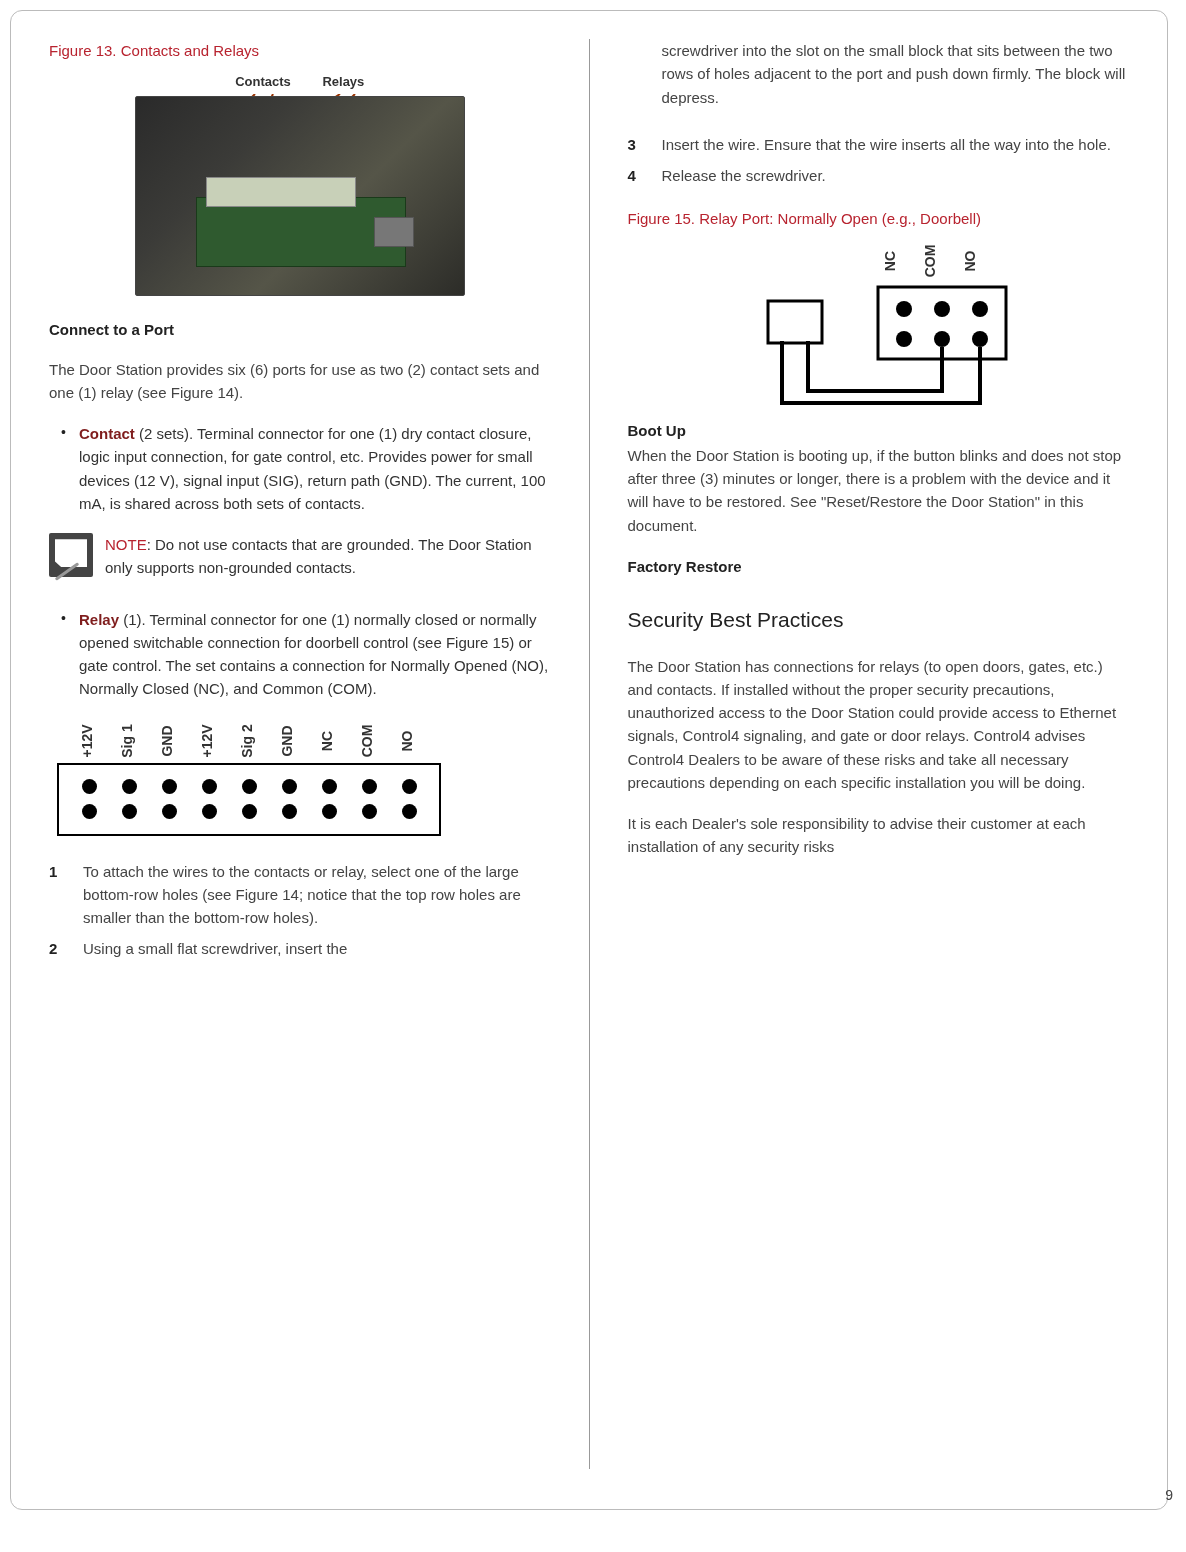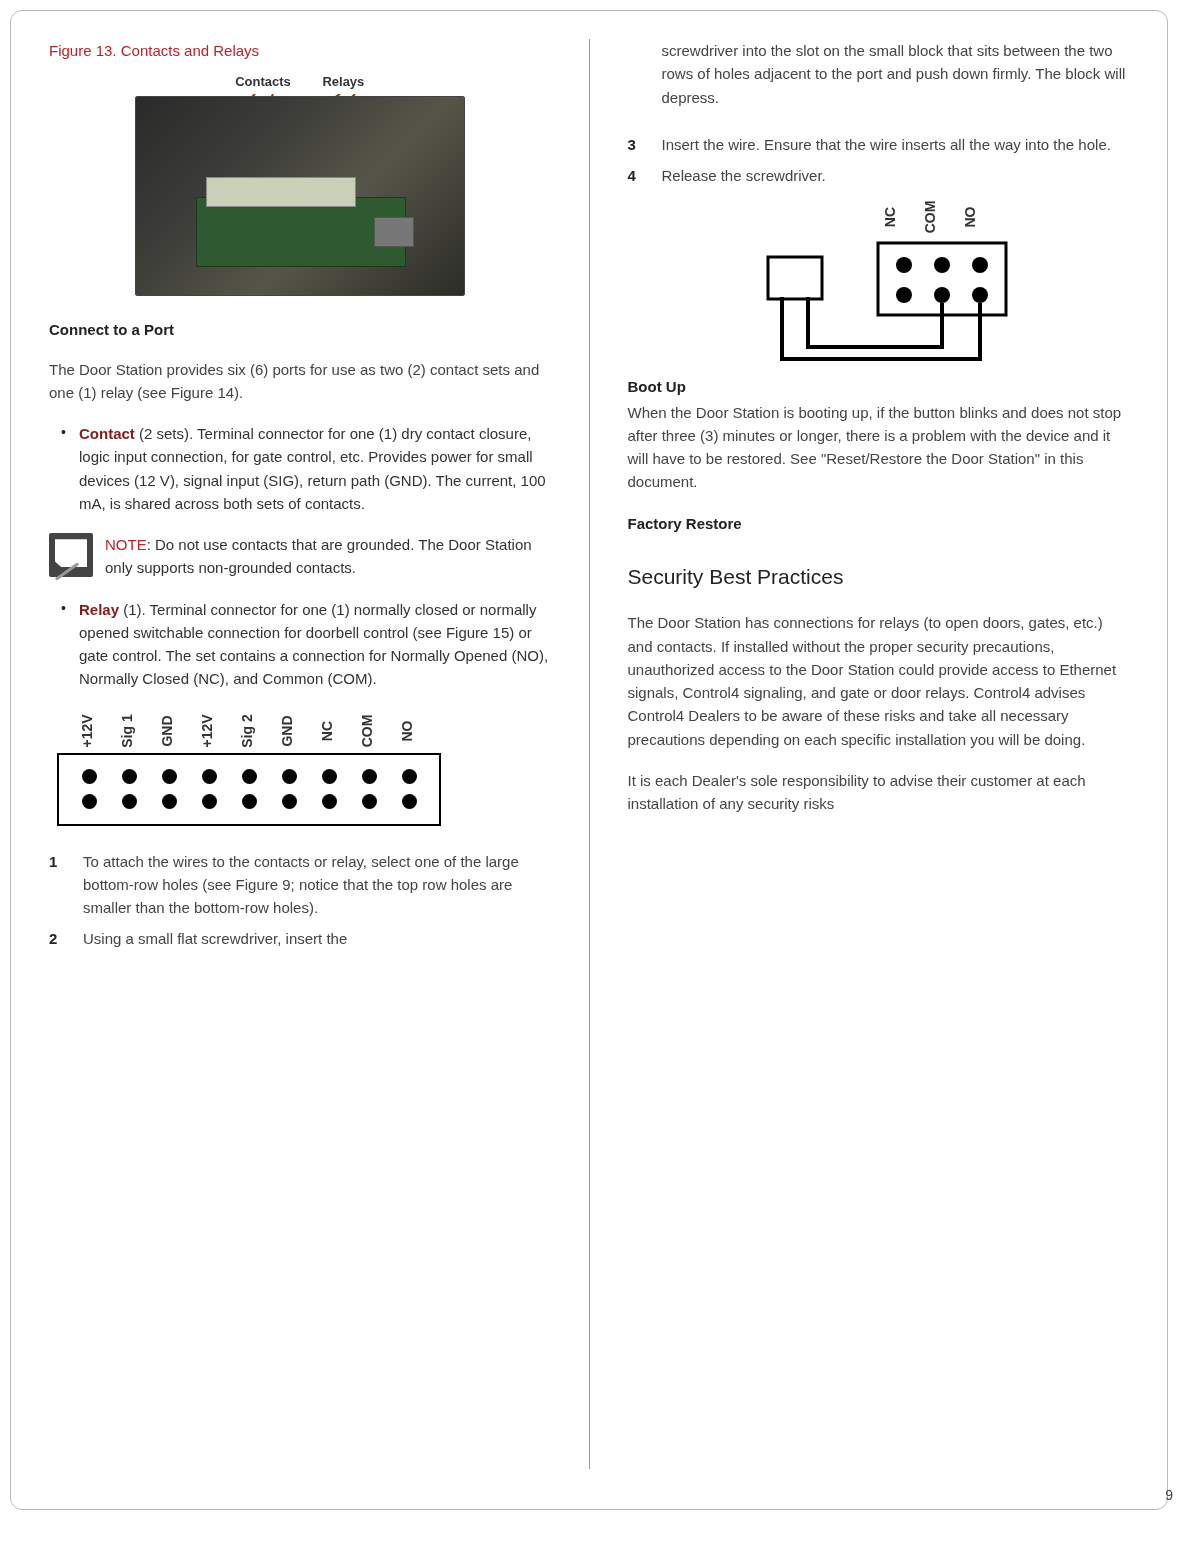--- a/index.html
+++ b/index.html
@@ -79,21 +79,21 @@
     left: 4px;
     top: 0;
     color: #222;
     font-size: 14px;
   }
   .lead { font-weight: bold; color:#7f1d1d; }
   .note-row {
     display: flex;
     align-items: flex-start;
     gap: 12px;
-    margin: 0 0 18px 0;
+    margin: 0 0 28px 0;
   }
   .note-icon {
     flex: 0 0 44px;
     height: 44px;
     background: #444;
     border-radius: 2px;
     position: relative;
   }
   .note-icon::before {
     content:"";
@@ -283,36 +283,37 @@
             <div class="hole"></div>
             <div class="hole"></div>
             <div class="hole"></div>
             <div class="hole"></div>
             <div class="hole"></div>
         </div>
       </div>
     </div>
 
     <ol class="steps">
-      <li>To attach the wires to the contacts or relay, select one of the large bottom-row holes (see Figure 9; notice that the top row holes are smaller than the bottom-row holes).</li>
+      <li>To attach the wires to the contacts or relay, select one of the large bottom-row holes (see Figure 14; notice that the top row holes are smaller than the bottom-row holes).</li>
       <li>Using a small flat screwdriver, insert the</li>
     </ol>
 
   </div>
 
   <div class="col">
 
     <p style="padding-left:34px; margin-bottom:24px;">screwdriver into the slot on the small block that sits between the two rows of holes adjacent to the port and push down firmly. The block will depress.</p>
 
     <ol class="steps" style="counter-reset: step 2;">
       <li>Insert the wire. Ensure that the wire inserts all the way into the hole.</li>
       <li>Release the screwdriver.</li>
     </ol>
 
 
+    <div class="fig-caption" style="margin-top:20px;">Figure 15. Relay Port: Normally Open (e.g., Doorbell)</div>
 
     <div class="relay-diagram">
       <div class="relay-labels">
         <span>NC</span>
         <span>COM</span>
         <span>NO</span>
       </div>
       <svg class="relay-svg" width="280" height="130">
 
         <rect x="140" y="6" width="128" height="72" fill="none" stroke="#000" stroke-width="3"></rect>

